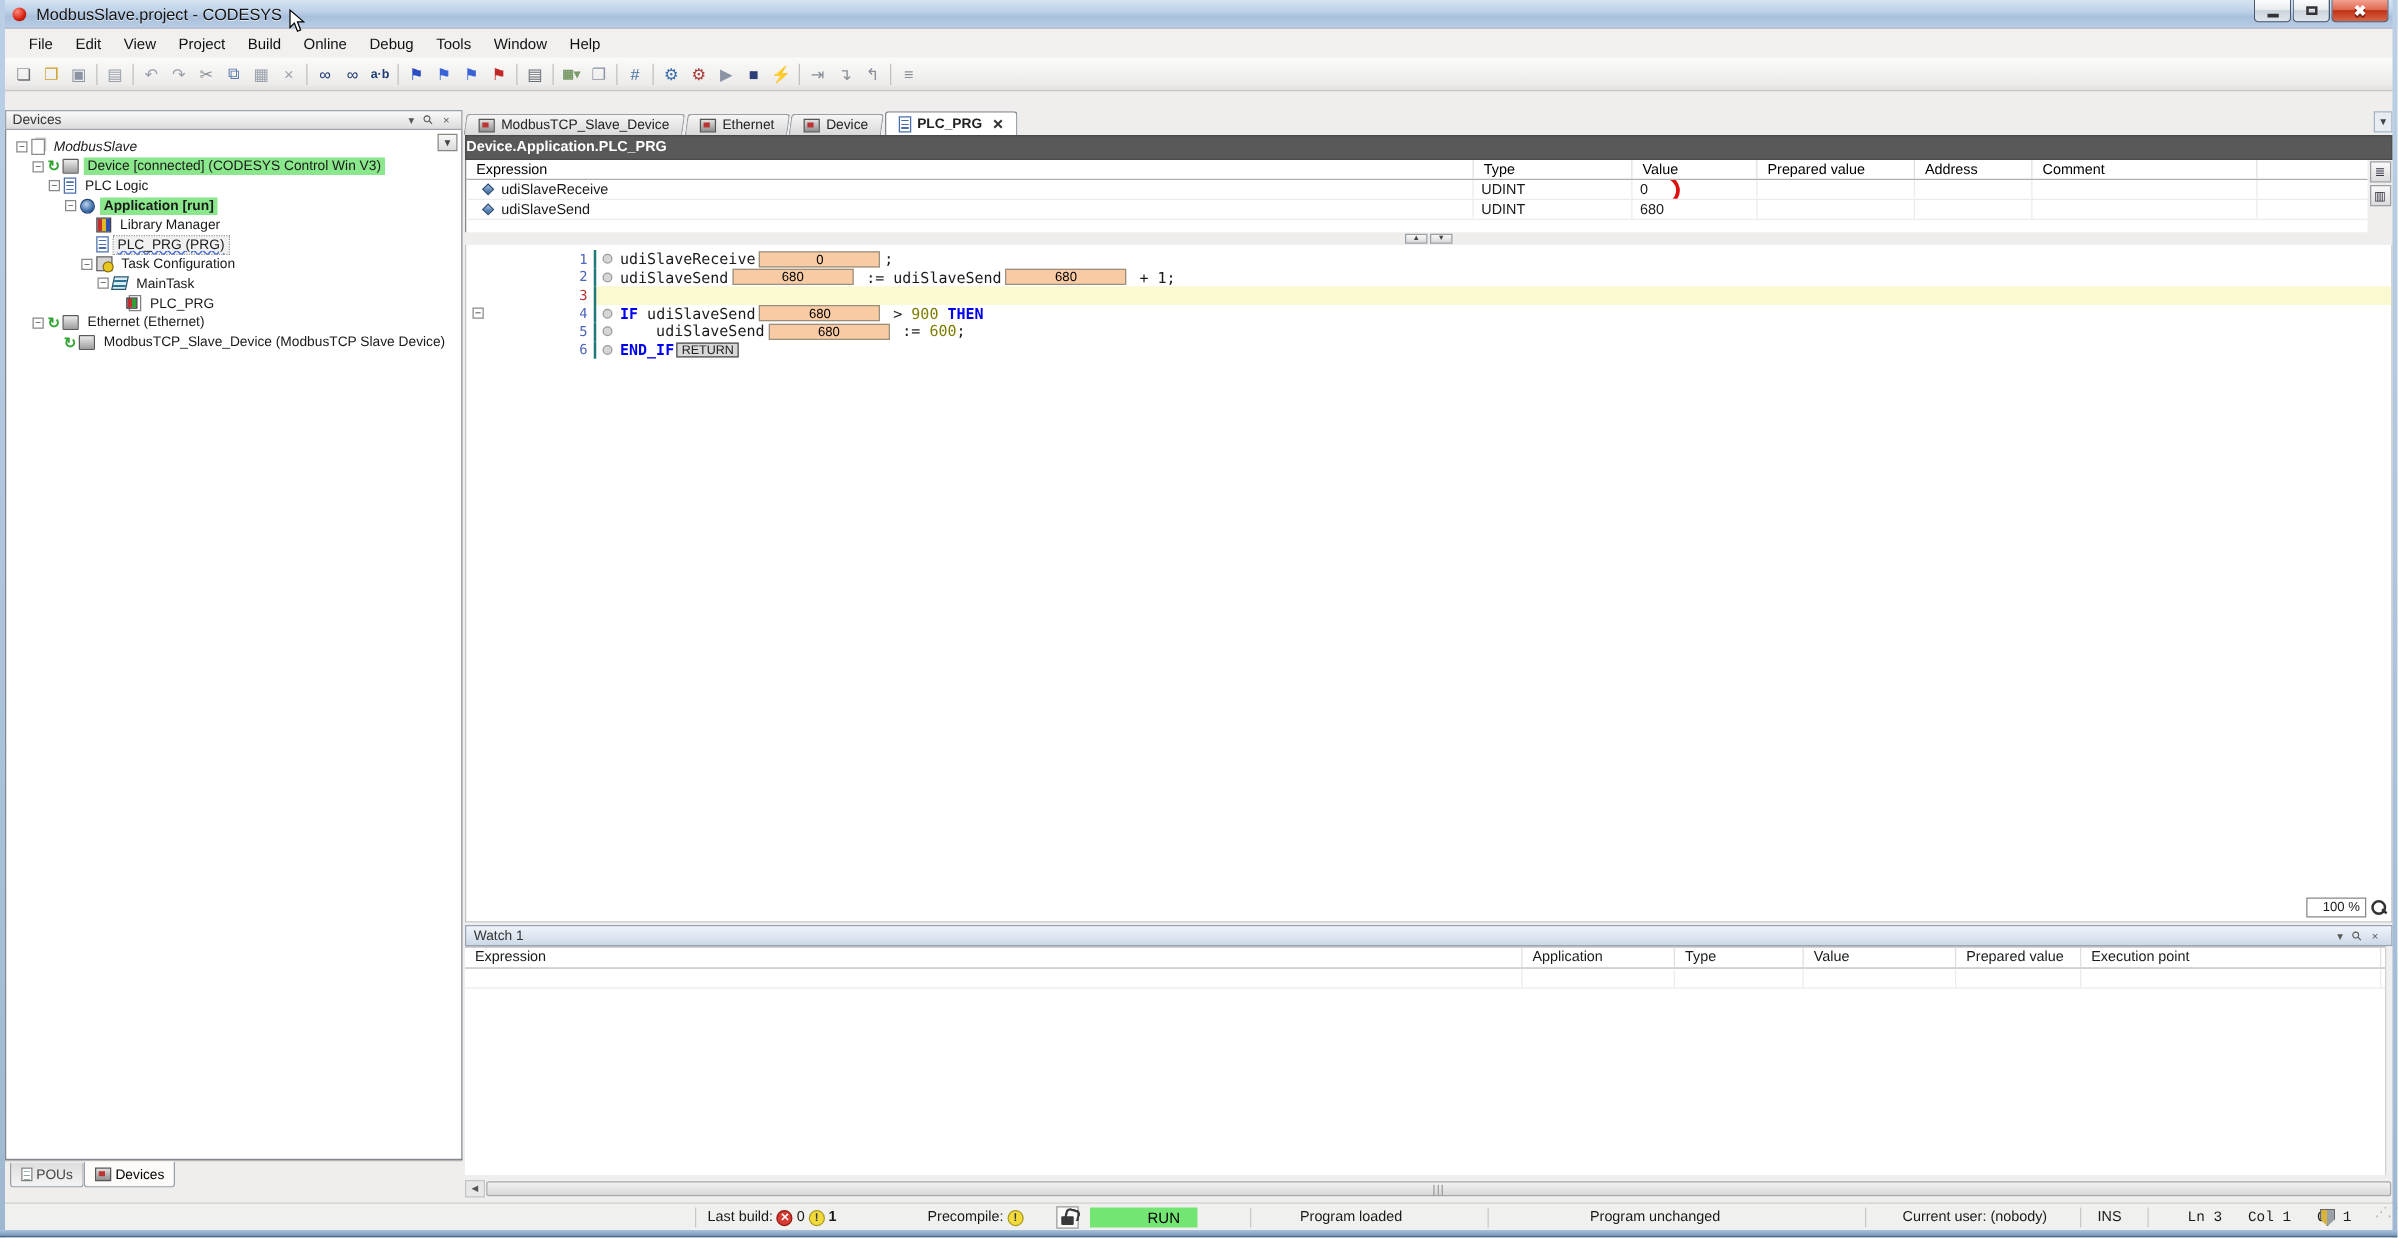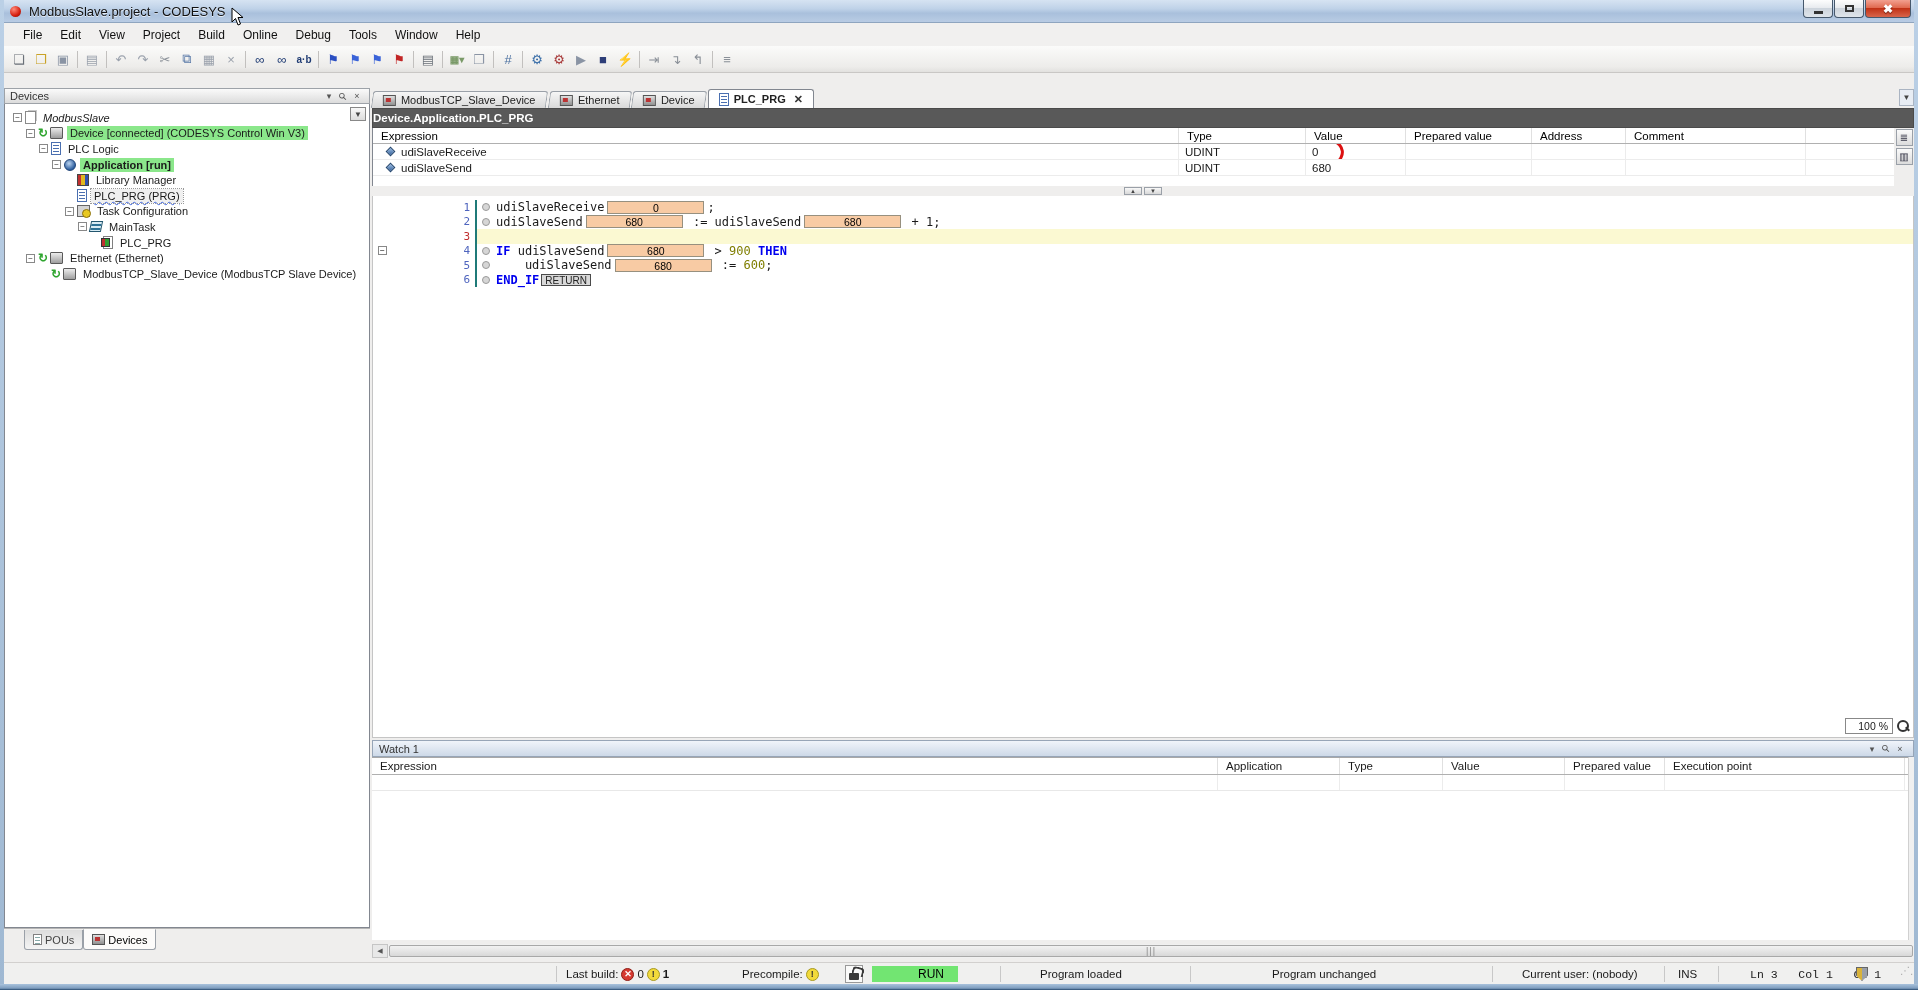--- a/index.html
+++ b/index.html
@@ -68,21 +68,21 @@
     background:repeating-linear-gradient(180deg,#8AA 0 1px,transparent 1px 3px);}
   .icon-app{width:12px;height:12px;border-radius:50%;background:radial-gradient(circle at 40% 35%,#BBD4F0,#2D5E9E 70%);border:1px solid #1F4378;}
   .icon-lib{width:12px;height:12px;border:1px solid #444;background:linear-gradient(90deg,#C03030 0 33%,#E0B820 33% 66%,#3050B0 66% 100%);}
   .icon-taskcfg{width:13px;height:12px;background:#D5D5D5;border:1px solid #666;}
   .icon-taskcfg::after{content:"";position:absolute;right:-2px;bottom:-2px;width:7px;height:7px;border-radius:50%;
     background:#E8C820;border:1px solid #8A7010;}
   .icon-task{width:12px;height:11px;background:repeating-linear-gradient(180deg,#D8ECF4 0 2px,#2E7296 2px 4px);border:1px solid #23566E;transform:skewX(-12deg);}
   .icon-poucall{width:10px;height:13px;background:#fff;border:1px solid #808080;}
   .icon-poucall::after{content:"";position:absolute;left:-3px;bottom:1px;width:7px;height:7px;border:1px solid #333;
     background:linear-gradient(90deg,#C03030 50%,#30A030 50%);}
-  #panel-tabs{position:absolute;left:0;bottom:12px;width:366px;height:22px;background:#EFEEED;border-top:1px solid #B5B5B5;display:flex;padding-left:20px;}
+  #panel-tabs{position:absolute;left:0;bottom:12px;width:366px;height:22px;background:#EFEEED;border-top:1px solid #B5B5B5;display:flex;padding-left:4px;}
   .ptab{height:20px;margin-top:1px;display:flex;align-items:center;font-size:11px;padding:0 8px;border:1px solid #9AA0A8;border-top:none;
     background:linear-gradient(0deg,#F4F4F4,#DDD);color:#444;border-radius:0 0 3px 3px;}
   .ptab.active{background:#FCFBFA;font-weight:normal;color:#000;border-top:1px solid #FCFBFA;margin-top:0;height:21px;}
   .ptab .ti{margin-right:3px;}
   .icon-devtab{width:13px;height:11px;background:linear-gradient(180deg,#E0E0E0,#909090);border:1px solid #555;}
   .icon-devtab::after{content:"";position:absolute;left:2px;top:2px;width:5px;height:4px;background:#B33;}
 
   
   #tabbar{position:absolute;left:372px;top:89px;width:1542px;height:19px;display:flex;align-items:flex-end;}
   .etab{height:17px;display:flex;align-items:center;padding:0 10px;font-size:11px;border:1px solid #9AA0A8;border-bottom:none;

